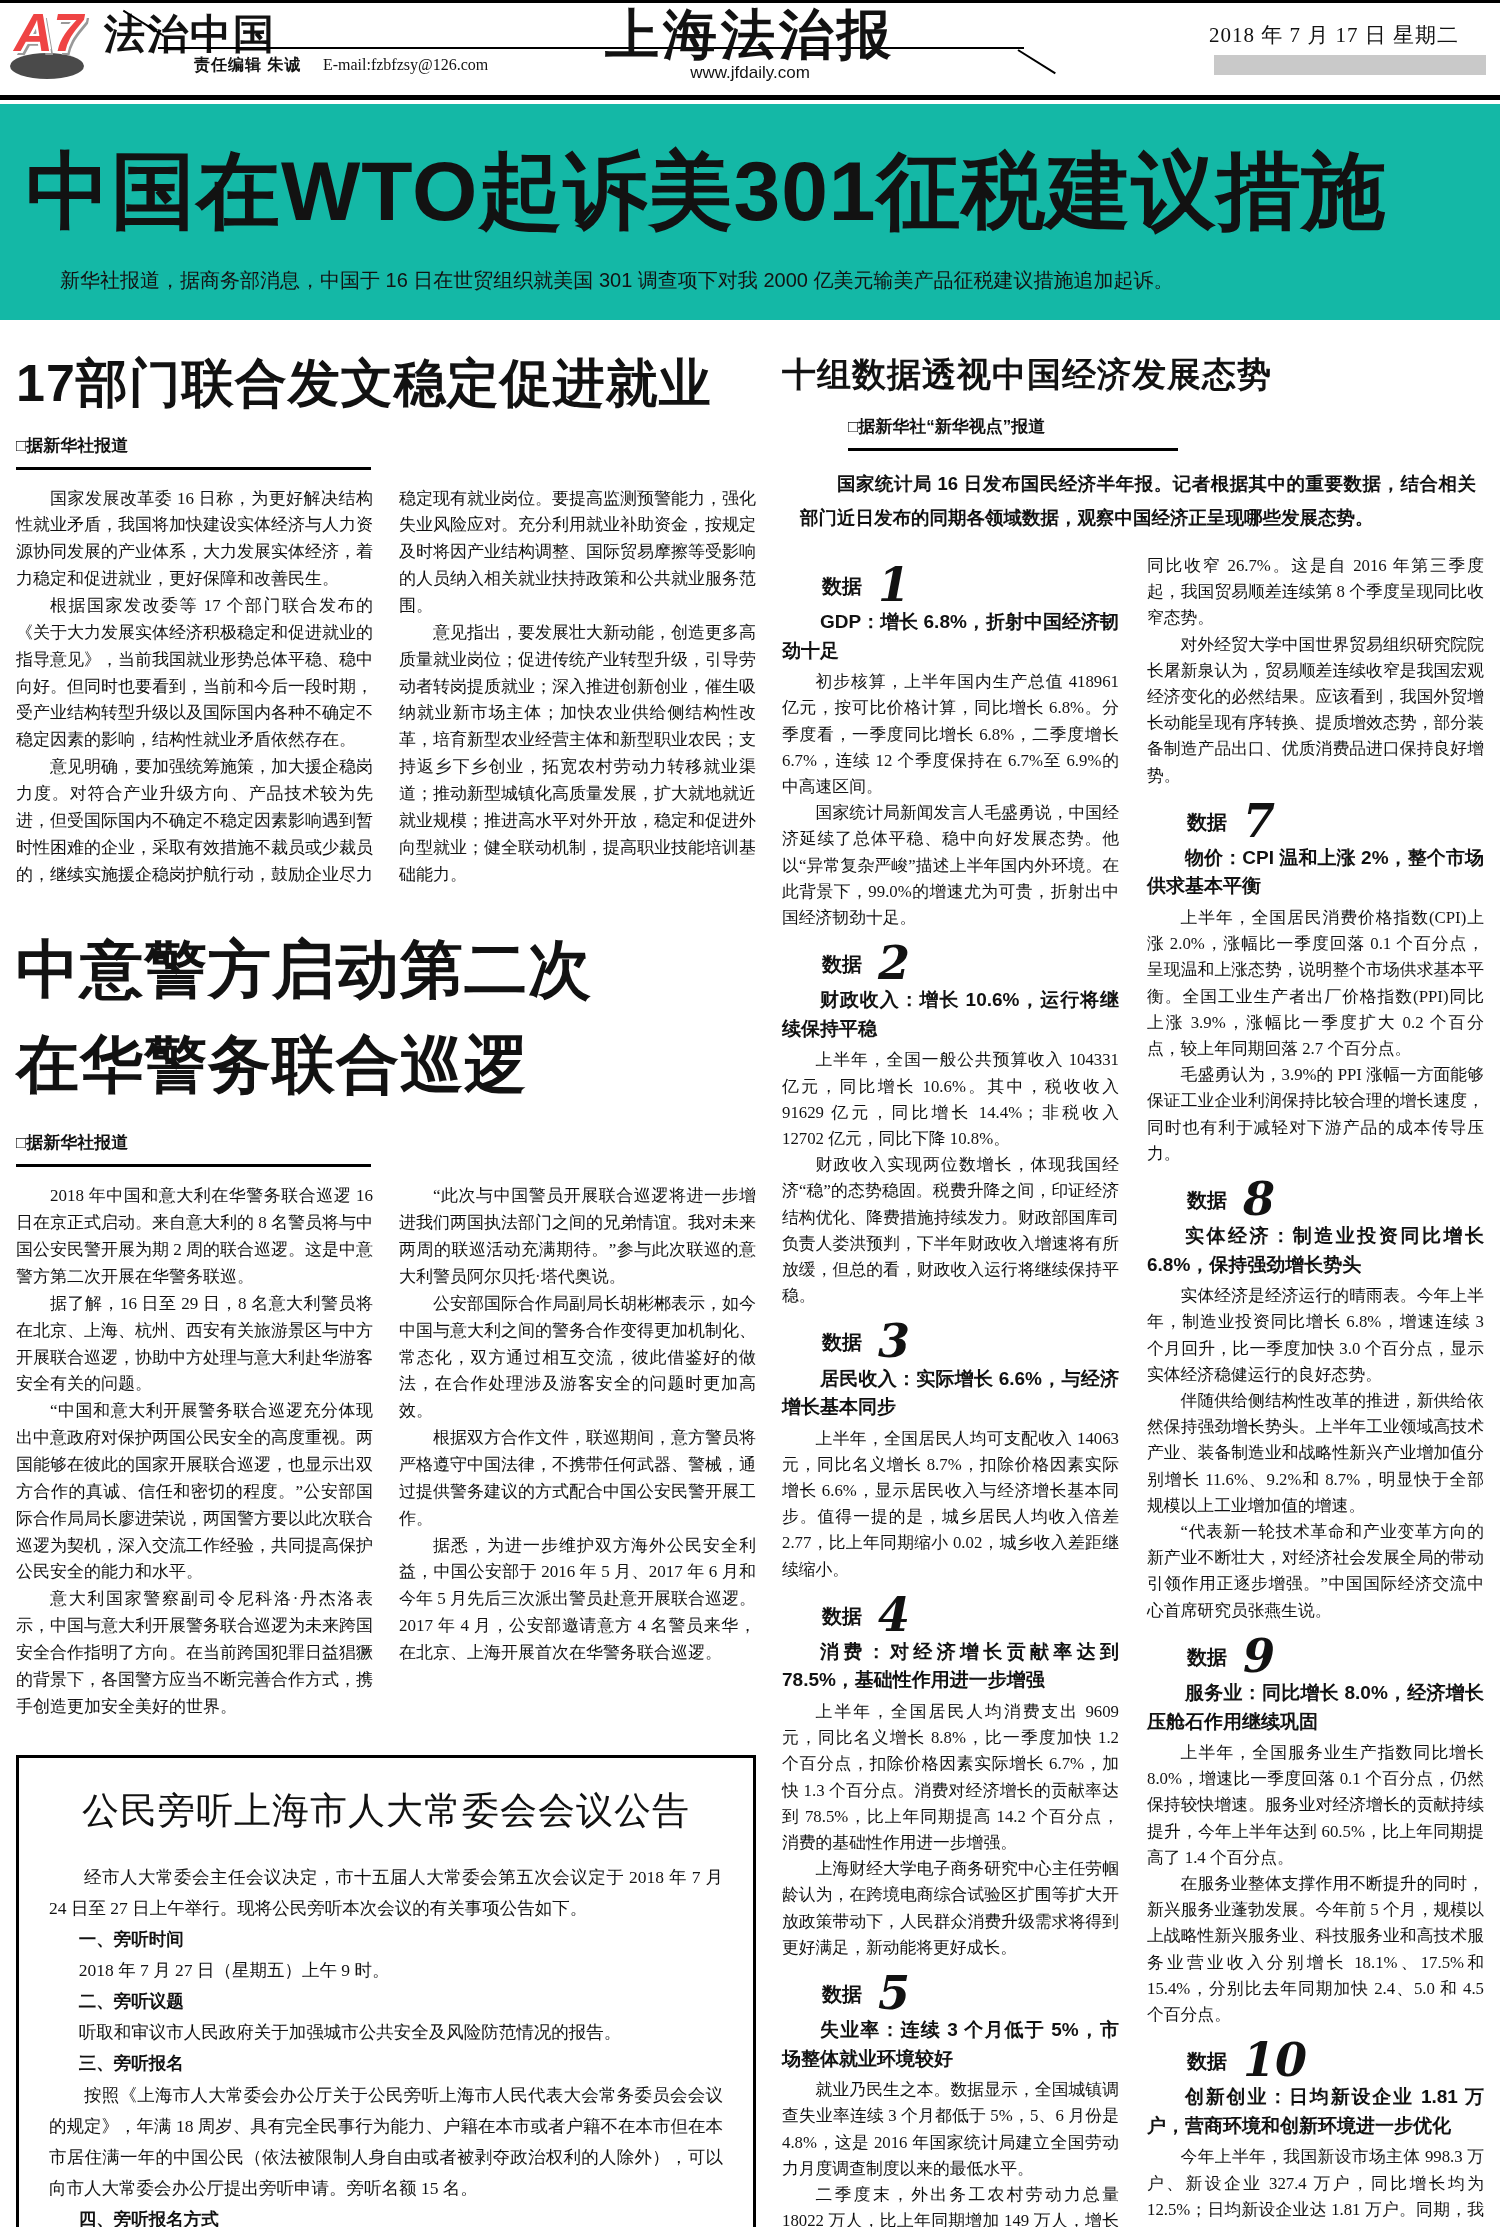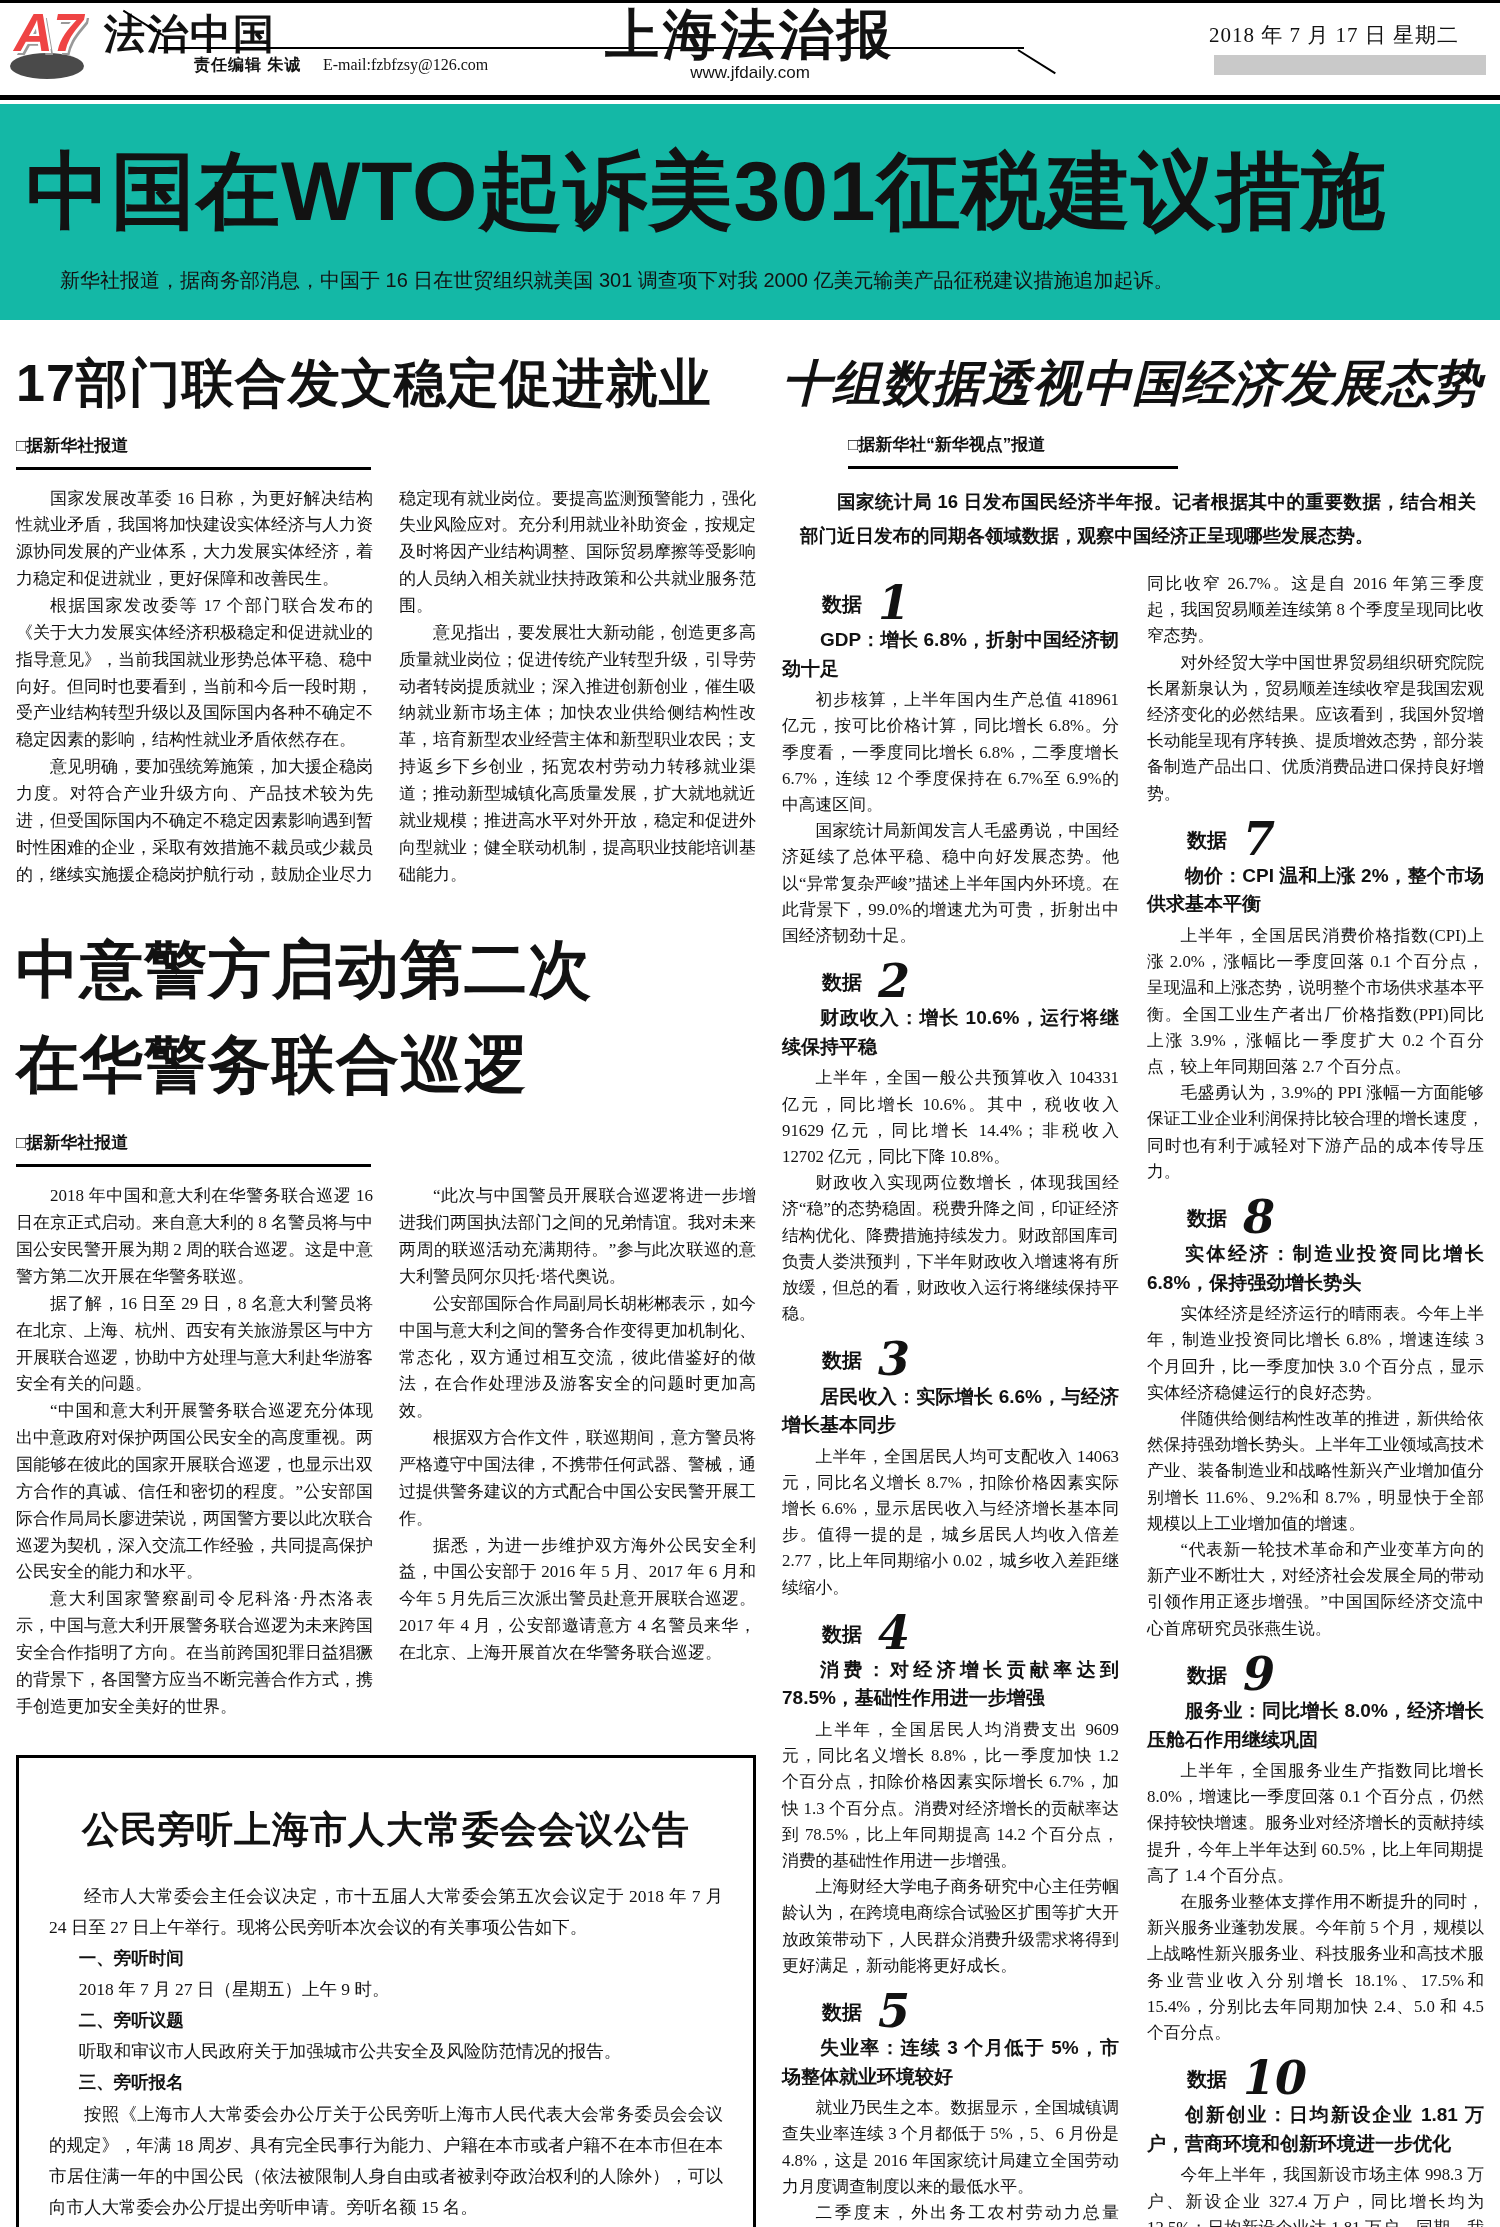--- a/index.html
+++ b/index.html
@@ -29,29 +29,29 @@
   .banner h1{margin:16px 0 0;font-family:"Liberation Sans",sans-serif;font-weight:900;font-size:84px;line-height:1.08;
              letter-spacing:1px;white-space:nowrap;}
   .banner .sub{margin:30px 0 0 34px;font-family:"Liberation Sans",sans-serif;font-size:20px;}
   
   .cols{display:flex;gap:26px;padding:0 16px;margin-top:24px;}
   .col-left{flex:none;width:740px;}
   .col-right{flex:1;min-width:0;}
   .a-title{font-family:"Liberation Sans",sans-serif;font-weight:900;margin:10px 0 20px;letter-spacing:1px;}
   .t1{font-size:52px;line-height:1.15;}
   .t2{font-size:63px;line-height:1.5;margin-top:34px;}
-  .t3{font-size:49px;line-height:1.2;white-space:nowrap;font-style:italic;}
+  .t3{font-size:34px;line-height:1.2;white-space:nowrap;}
   .byline{font-family:"Liberation Sans",sans-serif;font-weight:bold;font-size:17px;padding-bottom:10px;
           border-bottom:3px solid #000;width:48%;margin-bottom:16px;}
   .byline-r{margin-left:66px;width:47%;}
   .body2{column-count:2;column-gap:26px;font-size:17px;line-height:1.58;text-align:justify;}
   .body2 p{margin:0;text-indent:2em;}
   
   .notice{border:3px solid #000;margin-top:34px;padding:24px 30px 28px;}
-  .notice h2{text-align:center;font-family:"Liberation Sans",sans-serif;font-weight:700;font-size:37px;margin:23px 0 26px;letter-spacing:1px;}
+  .notice h2{text-align:center;font-family:"Liberation Sans",sans-serif;font-weight:400;font-size:37px;margin:4px 0 26px;letter-spacing:1px;}
   .notice p{margin:0;font-size:17.5px;line-height:1.78;text-align:justify;}
   .notice .ind{text-indent:2em;}
   .notice .nh{font-family:"Liberation Sans",sans-serif;font-weight:bold;text-indent:1.7em;}
   .notice .nitem{text-indent:1.7em;}
   
   .intro{font-family:"Liberation Sans",sans-serif;font-weight:bold;font-size:18.5px;line-height:1.85;
          margin:4px 8px 0 18px;text-indent:2em;text-align:justify;}
   .sections{column-count:2;column-gap:28px;margin-top:18px;font-size:16.8px;line-height:1.56;text-align:justify;}
   .dlabel{font-family:"Liberation Sans",sans-serif;font-weight:bold;font-size:20px;margin:16px 0 6px;padding-left:2em;break-inside:avoid;}
   .dnum{font-family:"DejaVu Serif",serif;font-style:italic;font-weight:bold;font-size:46px;line-height:0.7;

